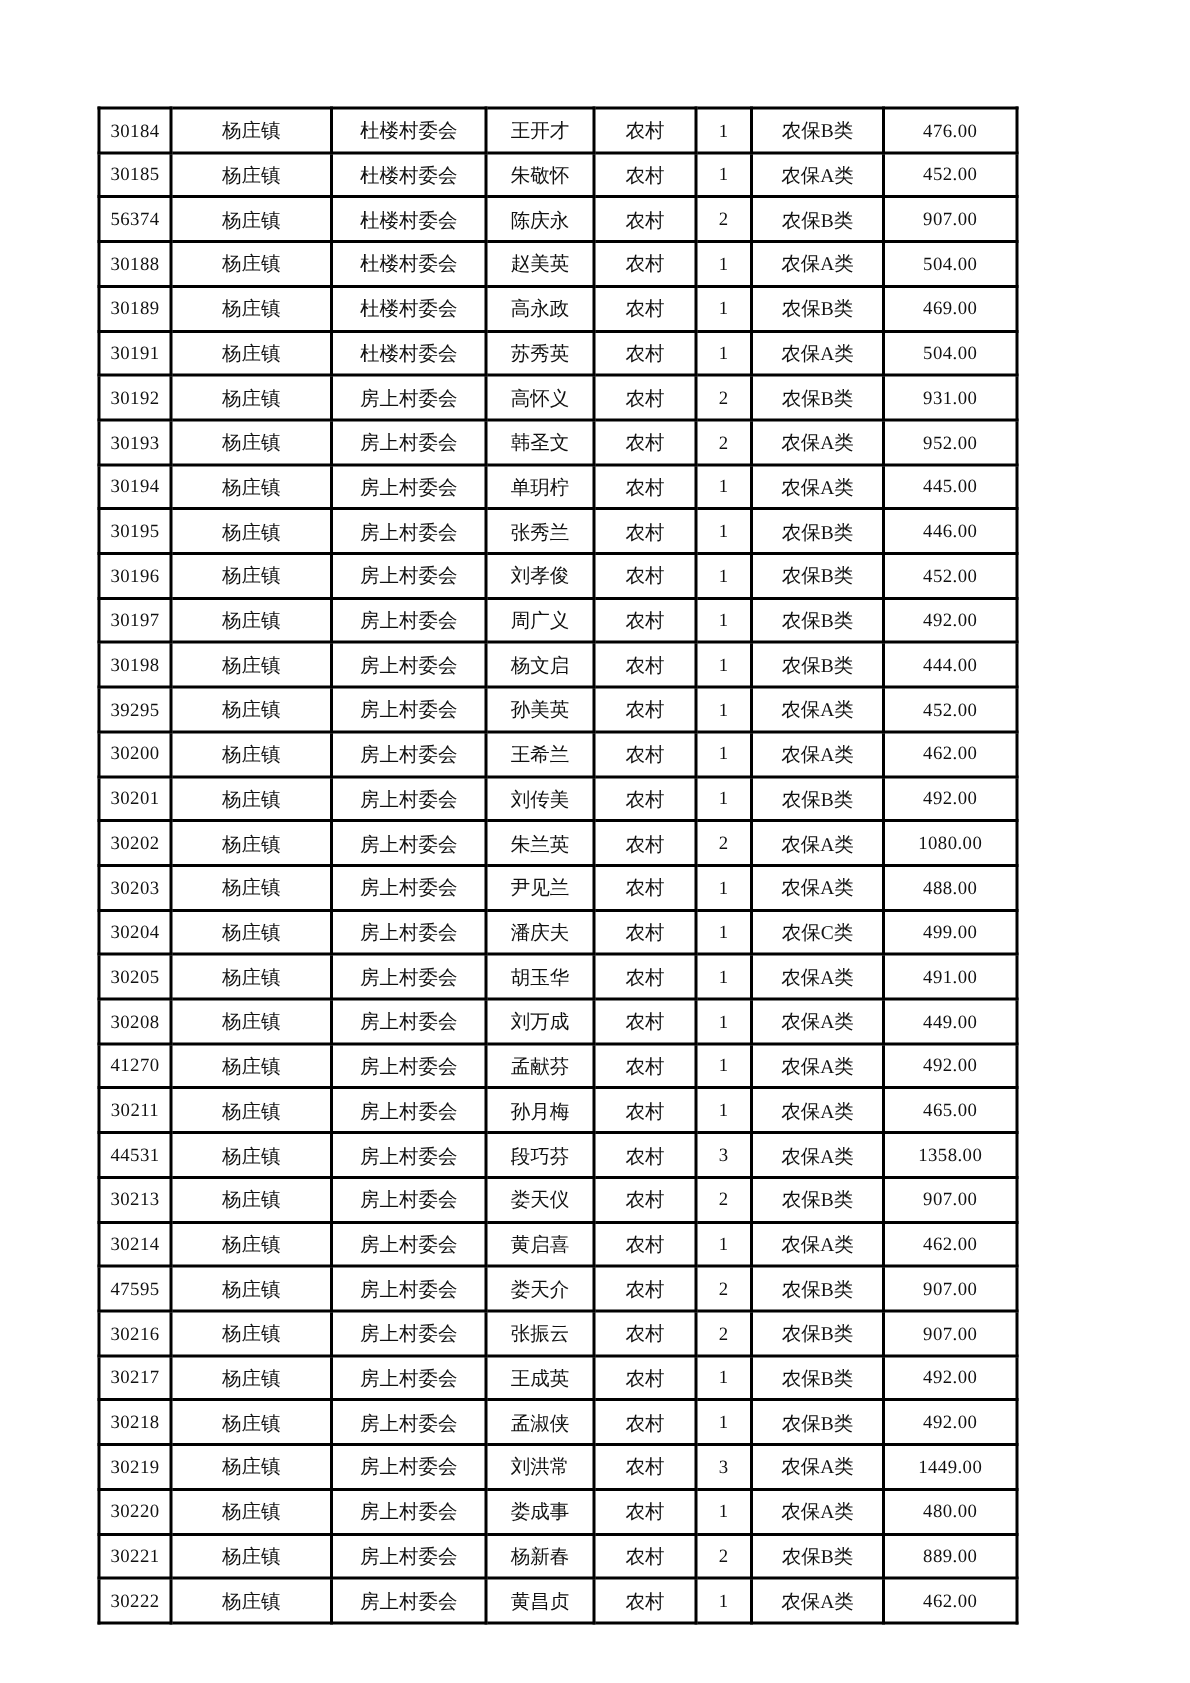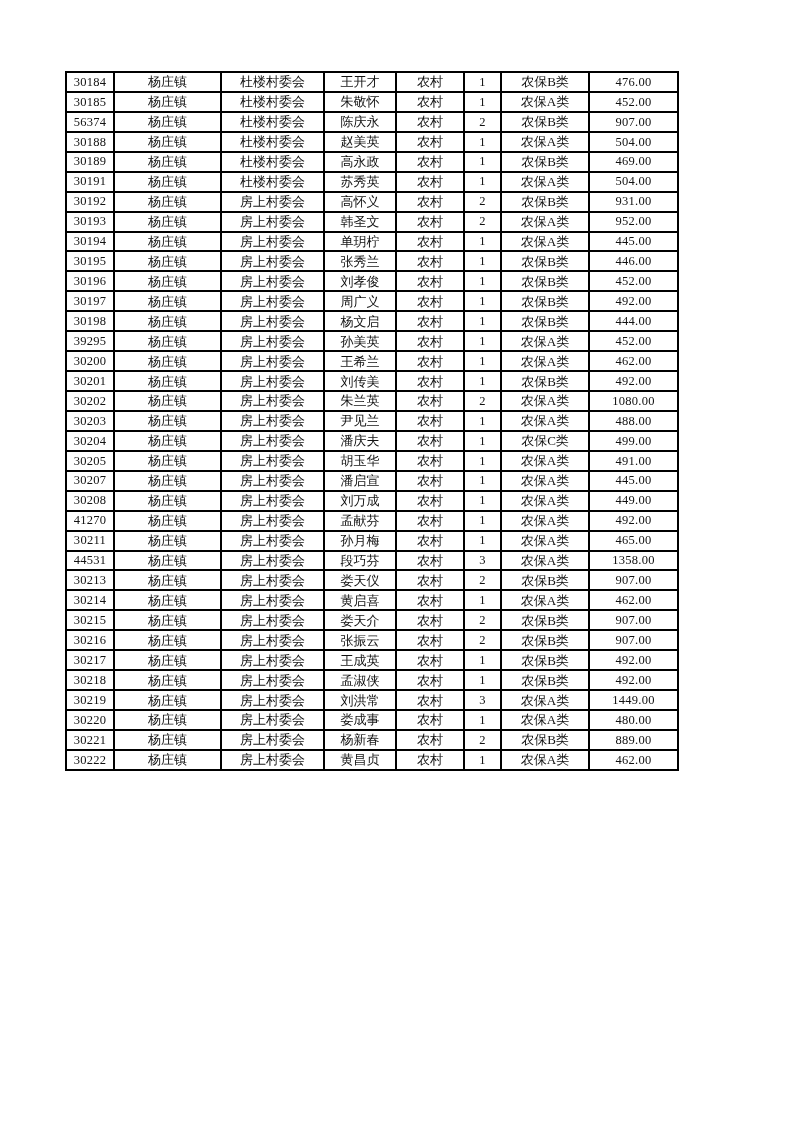--- a/index.html
+++ b/index.html
@@ -20,21 +20,21 @@
     width: 793px;
     height: 1122px;
     background: #ffffff;
     overflow: hidden;
   }
   table.grid {
     position: absolute;
     left: 65px;
     top: 71px;
     width: 612px;
-    height: 700px;
+    height: 1012px;
     border-collapse: collapse;
     table-layout: fixed;
   }
   table.grid td {
     border: 2px solid #000000;
     text-align: center;
     vertical-align: middle;
     font-size: 13px;
     line-height: 1;
     padding: 0;
@@ -258,30 +258,20 @@
           <td class="col-0">30205</td>
           <td class="col-1">杨庄镇</td>
           <td class="col-2">房上村委会</td>
           <td class="col-3">胡玉华</td>
           <td class="col-4">农村</td>
           <td class="col-5">1</td>
           <td class="col-6">农保A类</td>
           <td class="col-7">491.00</td>
         </tr>
         <tr>
-          <td class="col-0">30207</td>
-          <td class="col-1">杨庄镇</td>
-          <td class="col-2">房上村委会</td>
-          <td class="col-3">潘启宣</td>
-          <td class="col-4">农村</td>
-          <td class="col-5">1</td>
-          <td class="col-6">农保A类</td>
-          <td class="col-7">445.00</td>
-        </tr>
-        <tr>
           <td class="col-0">30208</td>
           <td class="col-1">杨庄镇</td>
           <td class="col-2">房上村委会</td>
           <td class="col-3">刘万成</td>
           <td class="col-4">农村</td>
           <td class="col-5">1</td>
           <td class="col-6">农保A类</td>
           <td class="col-7">449.00</td>
         </tr>
         <tr>
@@ -328,21 +318,21 @@
           <td class="col-0">30214</td>
           <td class="col-1">杨庄镇</td>
           <td class="col-2">房上村委会</td>
           <td class="col-3">黄启喜</td>
           <td class="col-4">农村</td>
           <td class="col-5">1</td>
           <td class="col-6">农保A类</td>
           <td class="col-7">462.00</td>
         </tr>
         <tr>
-          <td class="col-0">30215</td>
+          <td class="col-0">47595</td>
           <td class="col-1">杨庄镇</td>
           <td class="col-2">房上村委会</td>
           <td class="col-3">娄天介</td>
           <td class="col-4">农村</td>
           <td class="col-5">2</td>
           <td class="col-6">农保B类</td>
           <td class="col-7">907.00</td>
         </tr>
         <tr>
           <td class="col-0">30216</td>

